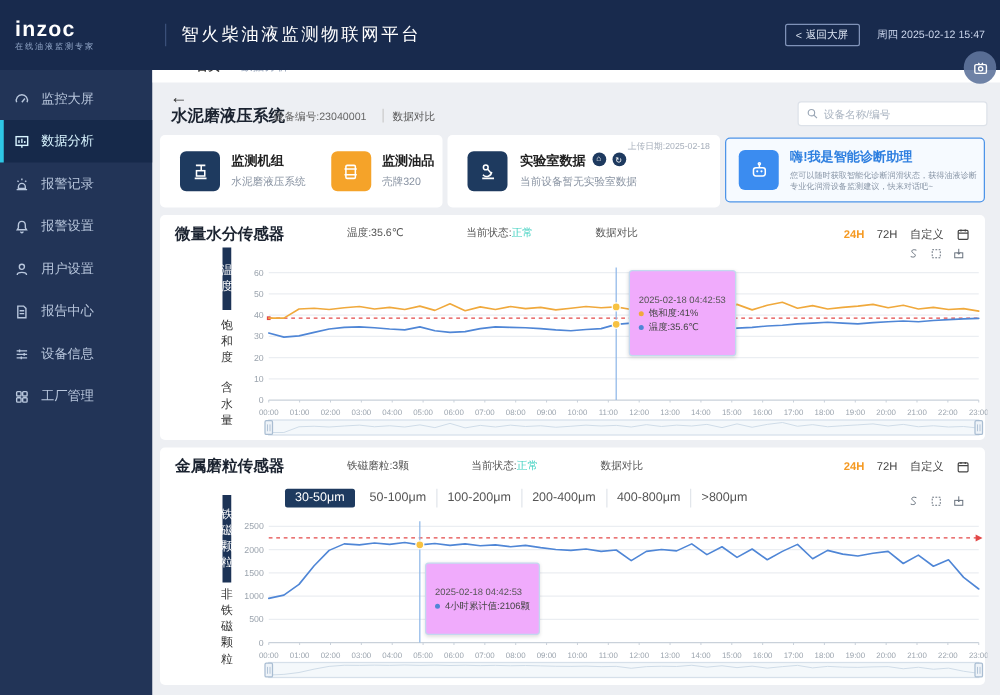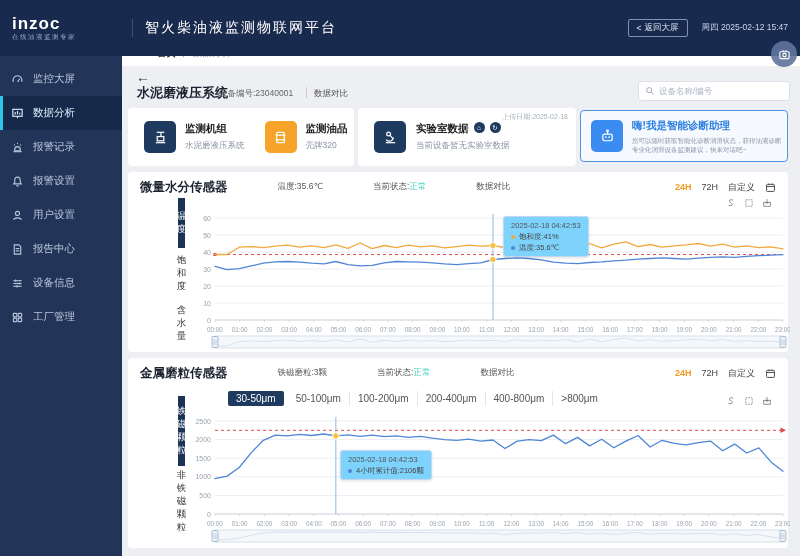--- a/index.html
+++ b/index.html
@@ -102,22 +102,22 @@
   .chips-row { position:absolute; left:100px; top:33px; display:flex; align-items:center; }
   .chip { font-size:10px; color:#555; padding:2px 8px; cursor:pointer; border-right:1px solid #e2e6eb; }
   .chip:last-child { border-right:none; }
   .chip.active { background:#1e3a5f; color:#fff; border-radius:2px; border-right:none; margin-right:4px; }
 
   .chart-svg { position:absolute; left:57px; }
   #chart1-svg { top:30px; }
   #chart2-svg { top:48px; }
   svg text { font-family:"Liberation Sans","DejaVu Sans",sans-serif; }
 
-  .tooltip { position:absolute; background:#7dd3fc; border:1px solid #c3d8ef; border-radius:3px;
-             padding:3px 7px; font-size:7.5px; color:#444; line-height:11px; z-index:3; box-shadow:0 1px 3px rgba(0,0,0,.12); }
+  .tooltip { position:absolute; background:#f0abfc; border:1px solid #c3d8ef; border-radius:3px;
+             padding:17px 7px; font-size:7.5px; color:#444; line-height:11px; z-index:3; box-shadow:0 1px 3px rgba(0,0,0,.12); }
   .tooltip-1 { left:375px; top:44px; } .tooltip-2 { left:212px; top:92px; }
   .tt-time { color:#555; }
   .tt-row { display:flex; align-items:center; gap:4px; white-space:nowrap; }
   .dot { width:4px; height:4px; border-radius:2px; flex:none; }
   .dot-o { background:#f0a93c; } .dot-b { background:#4f86d6; }
 
   .float-btn { position:absolute; left:771px; top:41px; width:26px; height:26px; border-radius:50%;
                background:rgba(95,116,156,.9); display:flex; align-items:center; justify-content:center;
                z-index:9; cursor:pointer; }
   .float-btn svg { width:13px; height:13px; stroke:#fff; stroke-width:1.2; fill:none; }

